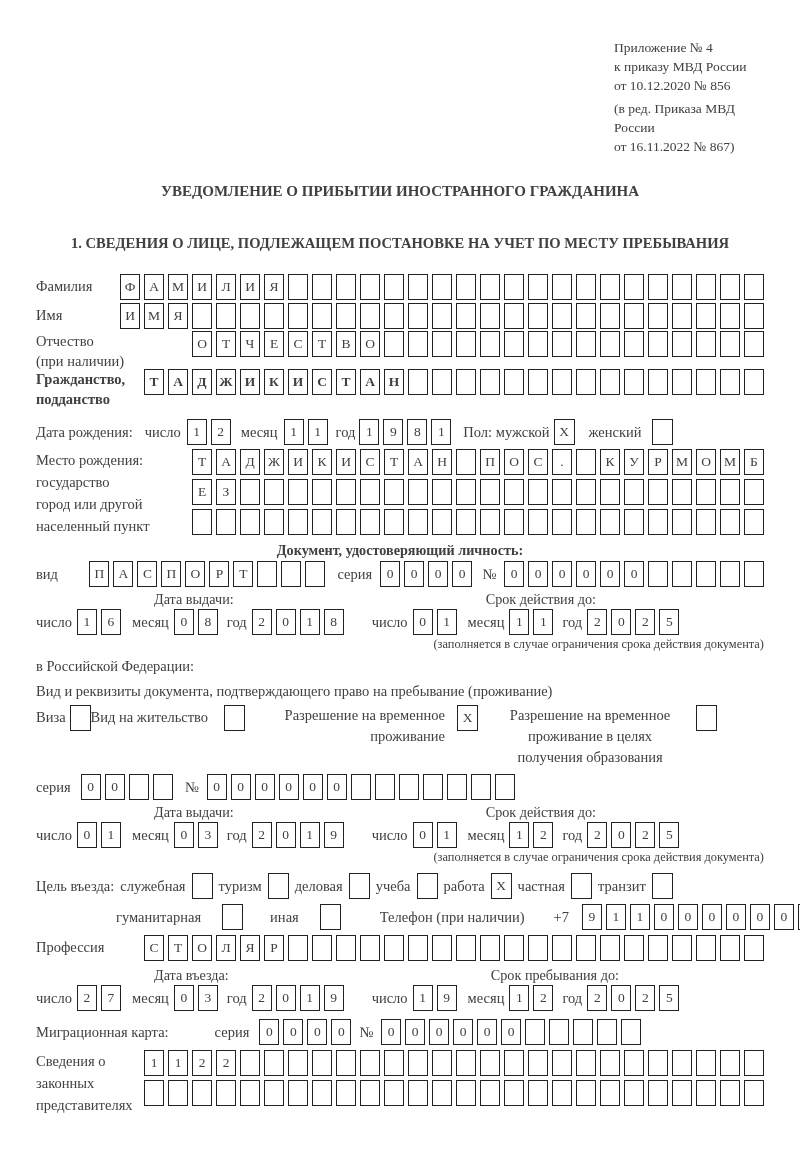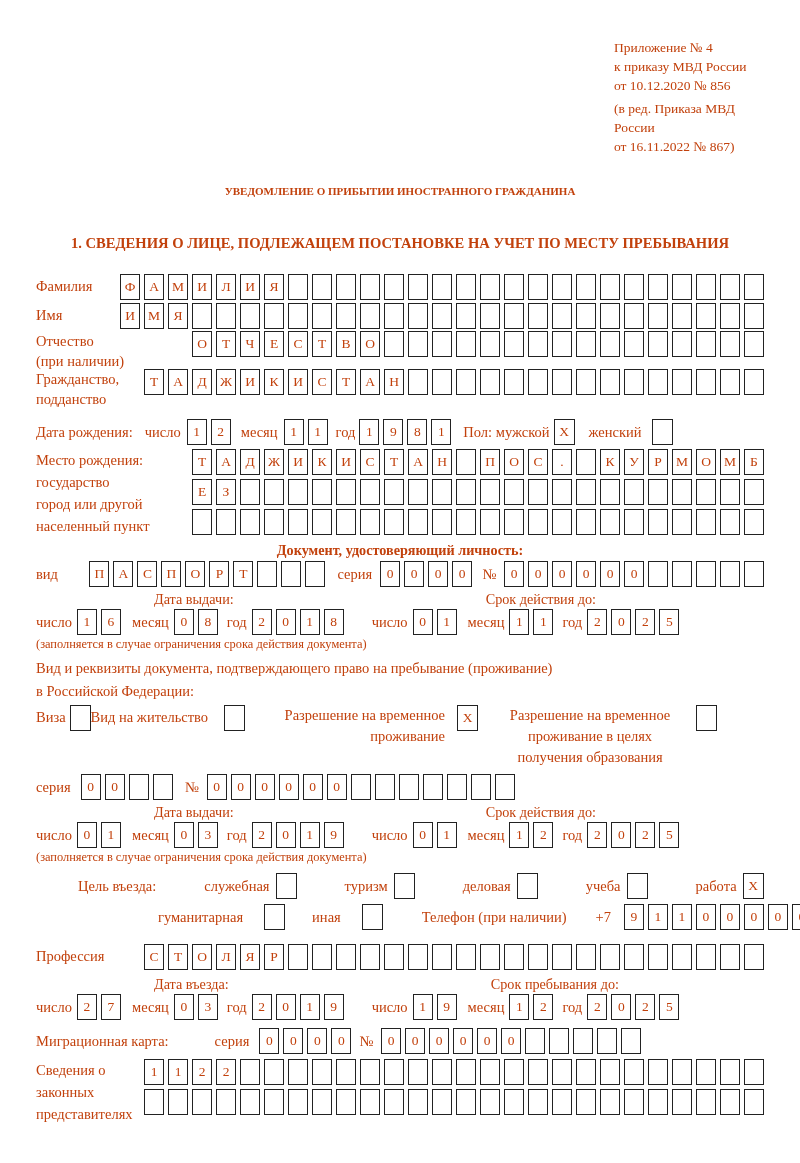--- a/index.html
+++ b/index.html
@@ -1,26 +1,26 @@
 <!DOCTYPE html>
 <html lang="ru"><head>
 <meta charset="utf-8">
 <style>
   html,body{margin:0;padding:0;background:#ffffff;}
   .page{
     position:relative;width:800px;height:1163px;box-sizing:border-box;
-    padding:38px 36px 0 36px;background:#fff;color:#c2410c;
+    padding:38px 36px 0 36px;background:#fff;color:#404040;
     font-family:"Liberation Serif","DejaVu Serif",serif;font-size:14.5px;
     overflow:hidden;
   }
   
   .refblock{margin-left:578px;font-size:13.5px;line-height:19px;}
   .refblock .gap{margin-top:4px;}
   .forma{margin-top:14px;text-align:right;font-weight:bold;font-size:15px;letter-spacing:.5px;}
-  .title{margin-top:24px;text-align:center;font-weight:bold;font-size:11px;line-height:23px;}
+  .title{margin-top:24px;text-align:center;font-weight:bold;font-size:15px;line-height:23px;}
   .blank{display:inline-block;width:52px;height:15px;border-bottom:2px solid #3a3a3a;margin-left:10px;}
   .sec1{margin-top:32px;text-align:center;font-weight:bold;font-size:14.6px;}
 
   
   .frow{display:flex;align-items:flex-start;}
   .lbl{line-height:25px;white-space:nowrap;}
   .lbl2{line-height:20px;}
   .cells{display:inline-flex;gap:4px;flex:none;}
   .cell{
     flex:none;box-sizing:border-box;width:20px;height:26px;
@@ -36,24 +36,24 @@
   .w-otch{width:176px;}
   .w-grazh{width:134px;}
   .w-mesto{width:171px;}
   .w-vid{width:70px;}
   .w-prof{width:117px;}
   .w-guard{width:139px;}
   .labcol div{line-height:22px;}
   .stackrows .cells{margin-bottom:4px;}
   .docheader{margin-top:3px;text-align:center;font-weight:bold;font-size:14.2px;}
   .inlbl{line-height:25px;white-space:nowrap;}
-  .note{margin-top:2px;text-align:left;font-size:12.4px;}
+  .note{margin-top:2px;text-align:right;font-size:12.4px;}
   .dh{font-size:14.2px;}
   .dgroup{display:flex;align-items:center;gap:5px;}
-  .purpose .inlbl{line-height:26px;margin-left:42px;}
+  .purpose .inlbl{line-height:26px;}
 </style>
 </head>
 <body>
 
 <div class="page">
 
   <div class="refblock">
     <div>Приложение № 4</div>
     <div>к приказу МВД России</div>
     <div>от 10.12.2020 № 856</div>
@@ -160,21 +160,21 @@
         <span class="cell"></span>
         <span class="cell"></span>
         <span class="cell"></span>
         <span class="cell"></span>
         <span class="cell"></span>
         <span class="cell"></span>
         <span class="cell"></span>
       </span>
   </div>
 
-  <div class="frow" style="margin-top:-2px;">
+  <div class="frow" style="margin-top:-2px;font-weight:bold;">
     <span class="lbl2 w-grazh">
       <div>Гражданство,</div>
       <div>подданство</div>
     </span>
     <span class="cells">
         <span class="cell">Т</span>
         <span class="cell">А</span>
         <span class="cell">Д</span>
         <span class="cell">Ж</span>
         <span class="cell">И</span>
@@ -396,22 +396,22 @@
           <span class="cell">2</span>
           <span class="cell">0</span>
           <span class="cell">2</span>
           <span class="cell">5</span>
         </span>
     </span>
   </div>
 
   <div class="note">(заполняется в случае ограничения срока действия документа)</div>
 
+  <div style="margin-top:6px;">в Российской Федерации:</div>
   <div style="margin-top:8px;">Вид и реквизиты документа, подтверждающего право на пребывание (проживание)</div>
-  <div style="margin-top:6px;">в Российской Федерации:</div>
 
   <div class="frow" style="margin-top:5px;">
     <span class="inlbl">Виза</span>
     <span class="checkbox" style="margin-left:4px;"></span>
     <span class="inlbl" style="">Вид на жительство</span>
     <span class="checkbox" style="margin-left:16px;"></span>
     <span style="margin-left:18px;max-width:182px;text-align:right;line-height:21px;display:inline-block;">Разрешение на временное проживание</span>
     <span class="checkbox" style="margin-left:12px;">X</span>
     <span style="margin-left:16px;max-width:192px;text-align:center;line-height:21px;display:inline-block;">Разрешение на временное проживание в целях получения образования</span>
     <span class="checkbox" style="margin-left:10px;"></span>
@@ -523,21 +523,21 @@
         <span class="cell">0</span>
         <span class="cell">0</span>
         <span class="cell">0</span>
         <span class="cell">0</span>
         <span class="cell">0</span>
         <span class="cell">0</span>
         <span class="cell"></span>
       </span>
   </div>
 
-  <div class="frow" style="margin-top:14px;">
+  <div class="frow" style="margin-top:5px;">
     <span class="lbl w-prof">Профессия</span>
     <span class="cells">
         <span class="cell">С</span>
         <span class="cell">Т</span>
         <span class="cell">О</span>
         <span class="cell">Л</span>
         <span class="cell">Я</span>
         <span class="cell">Р</span>
         <span class="cell"></span>
         <span class="cell"></span>

